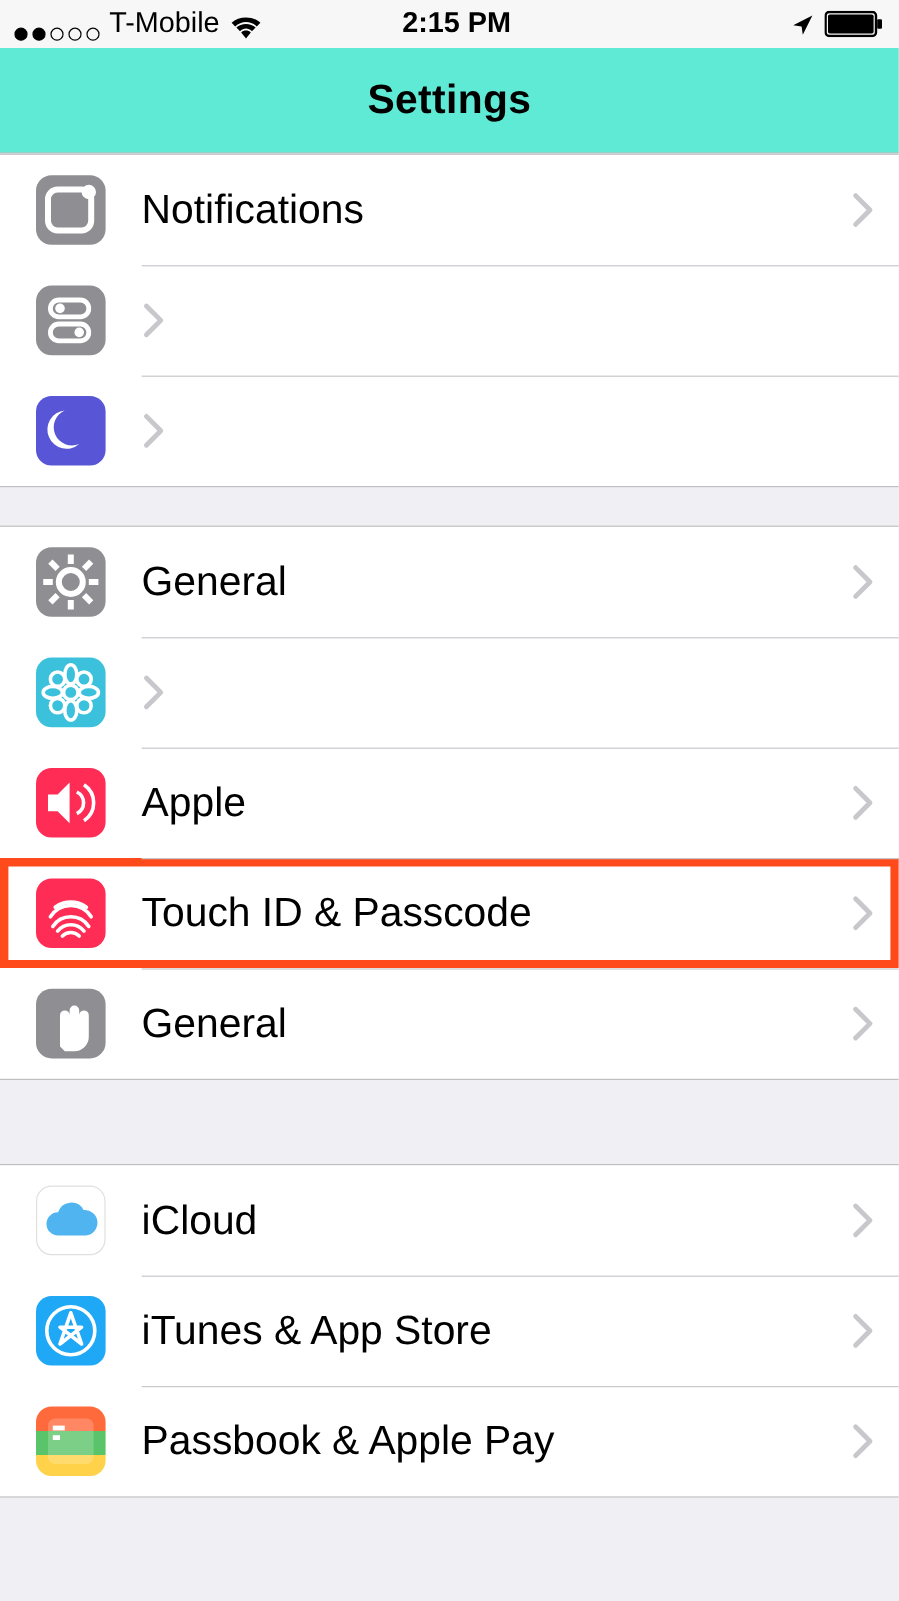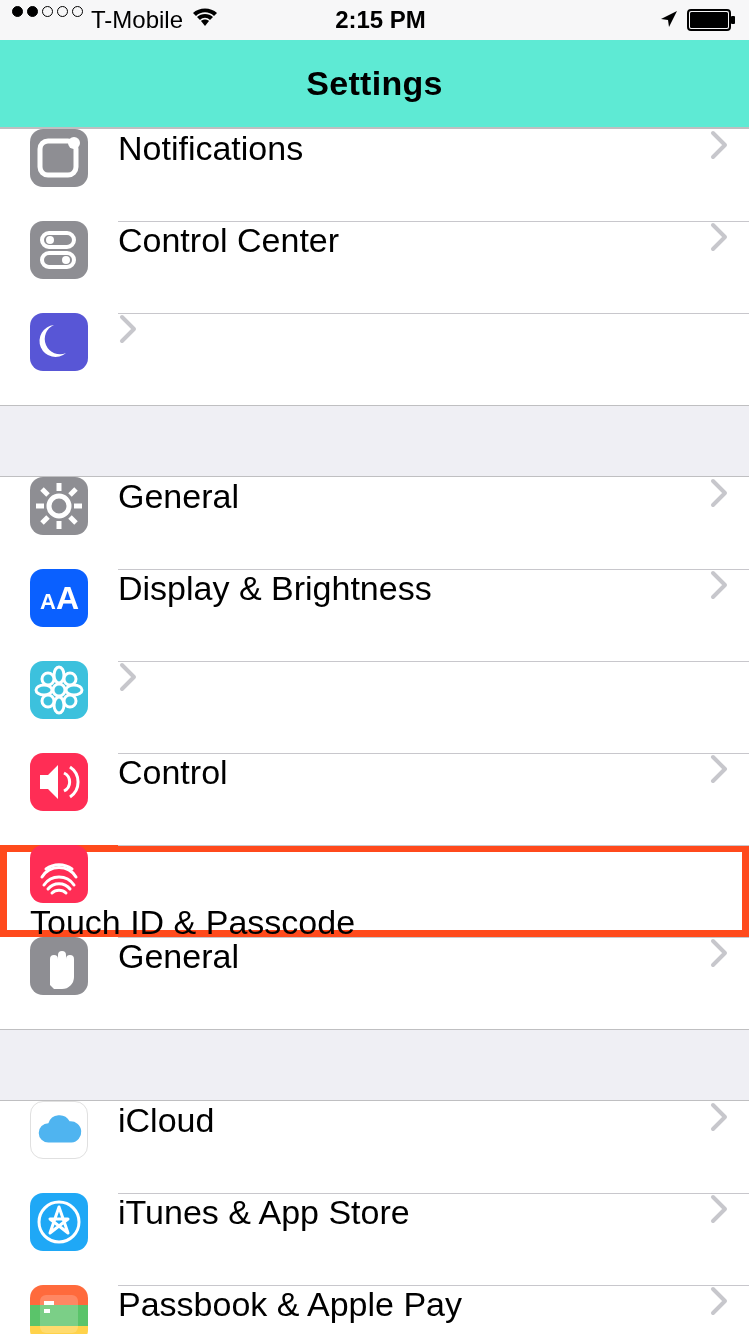--- a/index.html
+++ b/index.html
@@ -15,21 +15,21 @@
   .status-bar {
     height: 40px;
     background: #f7f7f8;
     display: flex;
     align-items: center;
     justify-content: space-between;
     padding: 0 12px;
     font-size: 24px;
     font-weight: 500;
   }
-  .status-left, .status-right { display: flex; align-items: flex-start; gap: 8px; }
+  .status-left, .status-right { display: flex; align-items: flex-end; gap: 8px; }
   .status-center { position: absolute; left: 12px; right: 0; text-align: center; pointer-events: none; font-weight: 600; }
   .dots { display: flex; gap: 4px; align-items: center; }
   .dot { width: 11px; height: 11px; border-radius: 50%; border: 1.5px solid #000; }
   .dot.fill { background: #000; }
   .wifi-icon, .loc-icon, .batt-icon { display: inline-block; }
   
   .nav-header {
     height: 88px;
     background: #5eead4;
     border-bottom: 1px solid #bfbfc1;
@@ -42,20 +42,21 @@
   }
   
   .group {
     background: #fff;
     border-top: 1px solid #bfbfc1;
     border-bottom: 1px solid #bfbfc1;
   }
   .group + .group { margin-top: 70px; }
   .row {
     display: flex;
+    align-items: center;
     height: 92px;
     padding-left: 30px;
     padding-right: 20px;
     position: relative;
   }
   .row + .row .divider-inset {
     position: absolute;
     top: 0;
     left: 118px;
     right: 0;
@@ -77,21 +78,20 @@
     flex: 1;
     color: #000;
   }
   .chevron {
     color: #c7c7cc;
     font-size: 36px;
     flex-shrink: 0;
   }
   .highlight {
     box-shadow: inset 0 0 0 7px #ff4a1c;
-    flex-direction: column;
   }
   
   .ic-notif   { background: #8e8e93; }
   .ic-cc      { background: #8e8e93; }
   .ic-dnd     { background: #5856d6; }
   .ic-gen     { background: #8e8e93; }
   .ic-disp    { background: #0a60ff; }
   .ic-wall    { background: #3cc1dd; }
   .ic-sound   { background: #ff2d55; }
   .ic-touch   { background: #ff2d55; }
@@ -154,90 +154,75 @@
           </svg>
         </div>
       </div>
       <div class="row">
         <div class="divider-inset"></div>
         <div class="icon-box ic-cc">
           <svg width="58" height="58" viewBox="0 0 58 58">
             <use href="#control-center-icon"></use>
           </svg>
         </div>
-        <div class="label">Control Center</div>
         <div class="chevron">
           <svg width="20" height="32" viewBox="0 0 20 32">
             <path d="M4 4 L16 16 L4 28" fill="none" stroke="#c7c7cc" stroke-width="4" stroke-linecap="round" stroke-linejoin="round"></path>
           </svg>
         </div>
       </div>
       <div class="row">
         <div class="divider-inset"></div>
         <div class="icon-box ic-dnd">
           <svg width="58" height="58" viewBox="0 0 58 58">
             <use href="#moon-icon"></use>
           </svg>
         </div>
         <div class="chevron">
           <svg width="20" height="32" viewBox="0 0 20 32">
             <path d="M4 4 L16 16 L4 28" fill="none" stroke="#c7c7cc" stroke-width="4" stroke-linecap="round" stroke-linejoin="round"></path>
           </svg>
         </div>
       </div>
     </div>
-    <div class="group" style="margin-top: 70px;">
+    <div class="group" style="margin-top: 32px;">
       <div class="row">
         <div class="icon-box ic-gen">
           <svg width="58" height="58" viewBox="0 0 58 58">
             <use href="#gear-icon"></use>
           </svg>
         </div>
         <div class="label">General</div>
         <div class="chevron">
           <svg width="20" height="32" viewBox="0 0 20 32">
             <path d="M4 4 L16 16 L4 28" fill="none" stroke="#c7c7cc" stroke-width="4" stroke-linecap="round" stroke-linejoin="round"></path>
           </svg>
         </div>
       </div>
       <div class="row">
         <div class="divider-inset"></div>
-        <div class="icon-box ic-disp">
-          <svg width="58" height="58" viewBox="0 0 58 58">
-            <use href="#aa-icon"></use>
-          </svg>
-        </div>
-        <div class="label">Display &amp; Brightness</div>
-        <div class="chevron">
-          <svg width="20" height="32" viewBox="0 0 20 32">
-            <path d="M4 4 L16 16 L4 28" fill="none" stroke="#c7c7cc" stroke-width="4" stroke-linecap="round" stroke-linejoin="round"></path>
-          </svg>
-        </div>
-      </div>
-      <div class="row">
-        <div class="divider-inset"></div>
         <div class="icon-box ic-wall">
           <svg width="58" height="58" viewBox="0 0 58 58">
             <use href="#flower-icon"></use>
           </svg>
         </div>
         <div class="chevron">
           <svg width="20" height="32" viewBox="0 0 20 32">
             <path d="M4 4 L16 16 L4 28" fill="none" stroke="#c7c7cc" stroke-width="4" stroke-linecap="round" stroke-linejoin="round"></path>
           </svg>
         </div>
       </div>
       <div class="row">
         <div class="divider-inset"></div>
         <div class="icon-box ic-sound">
           <svg width="58" height="58" viewBox="0 0 58 58">
             <use href="#speaker-icon"></use>
           </svg>
         </div>
-        <div class="label">Control</div>
+        <div class="label">Apple</div>
         <div class="chevron">
           <svg width="20" height="32" viewBox="0 0 20 32">
             <path d="M4 4 L16 16 L4 28" fill="none" stroke="#c7c7cc" stroke-width="4" stroke-linecap="round" stroke-linejoin="round"></path>
           </svg>
         </div>
       </div>
       <div class="row highlight">
         <div class="divider-inset"></div>
         <div class="icon-box ic-touch">
           <svg width="58" height="58" viewBox="0 0 58 58">

